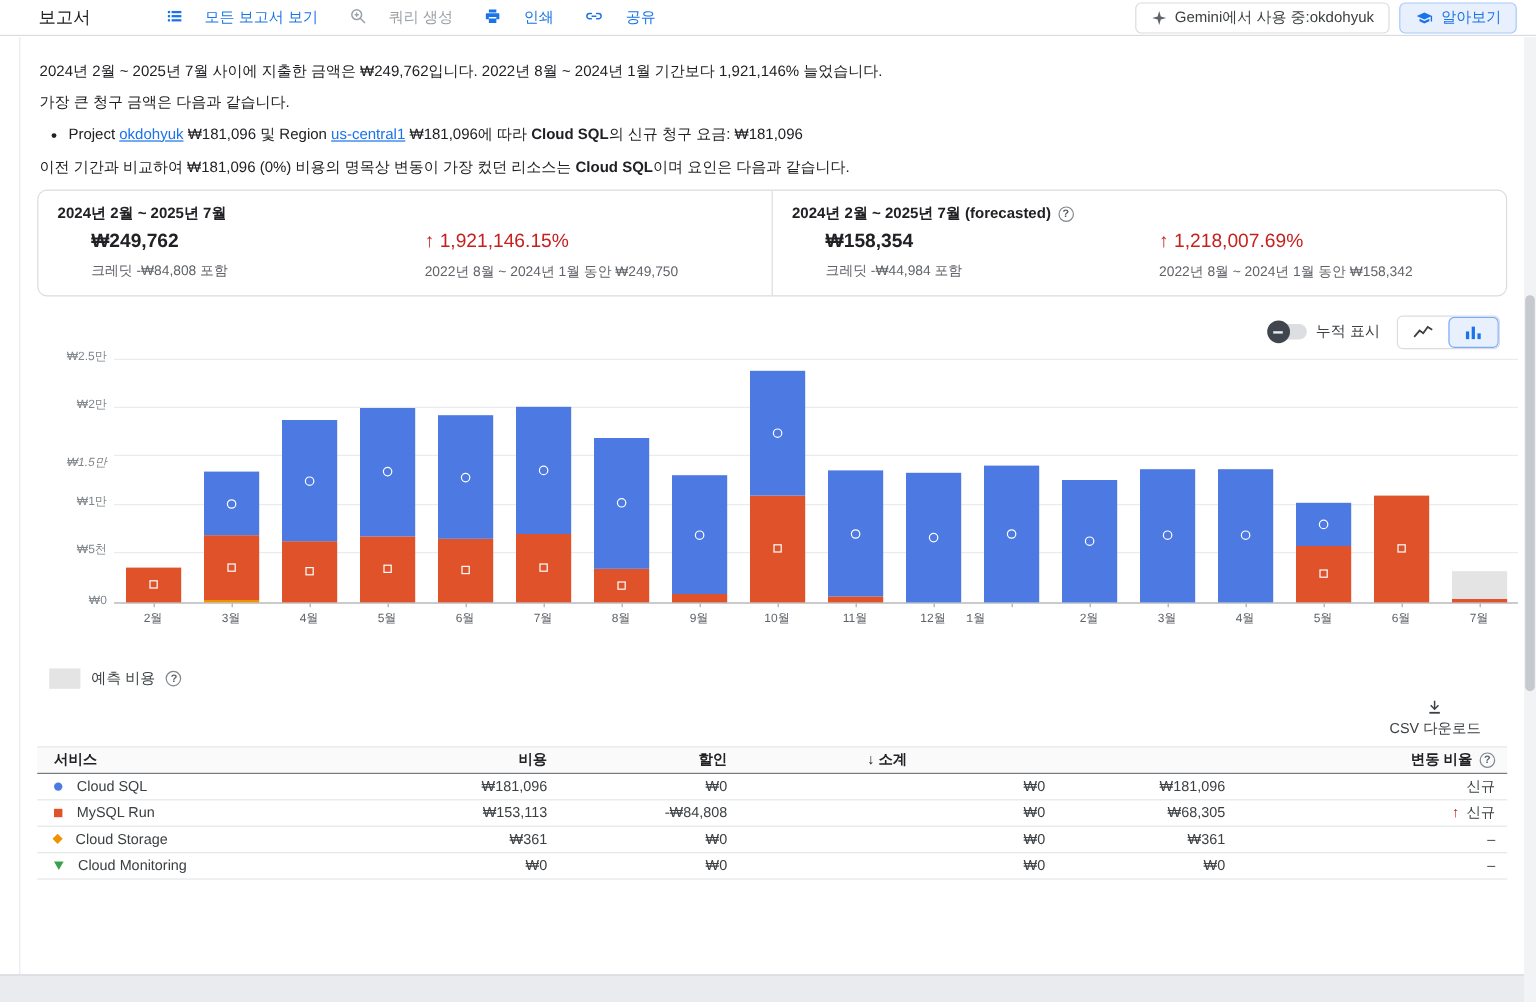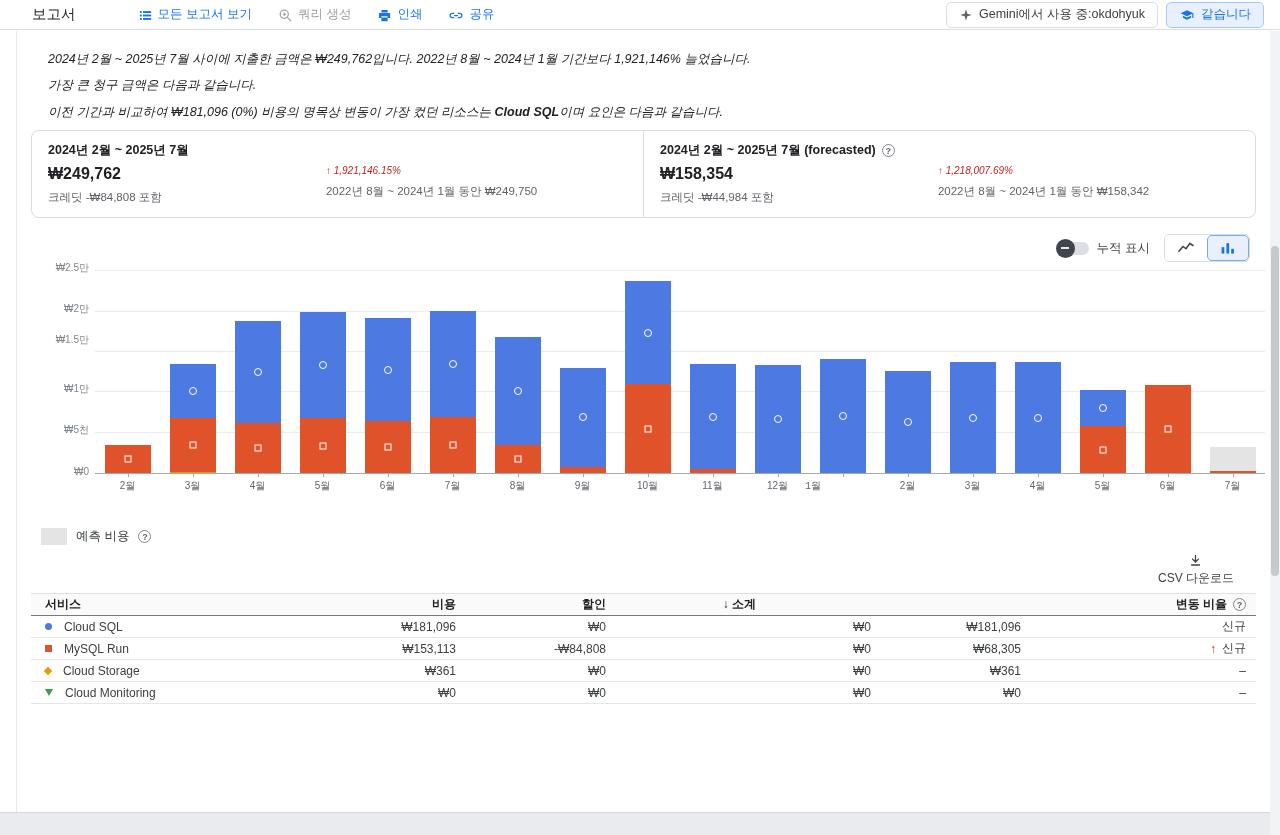--- a/index.html
+++ b/index.html
@@ -4,46 +4,46 @@
 <style>
   * { box-sizing: border-box; margin: 0; padding: 0; }
   html,body { width:1280px; height:835px; overflow:hidden; }
   body { font-family:"Liberation Sans", sans-serif; background:#fff; color:#202124; position:relative; font-size:12.5px; }
   a.lnk { color:#1a73e8; text-decoration:underline; cursor:pointer; }
 
   
   .toolbar { height:30px; display:flex; align-items:center; padding:0 16px 0 32px; border-bottom:1px solid #dadce0; }
   .tb-title { font-size:14.5px; font-weight:500; color:#202124; }
   .tb-items { display:flex; align-items:center; gap:26px; margin-left:62px; }
-  .tb-item { display:flex; align-items:flex-end; gap:5px; color:#1a73e8; font-size:12.5px; font-weight:500; cursor:pointer; }
+  .tb-item { display:flex; align-items:flex-start; gap:18px; color:#1a73e8; font-size:12.5px; font-weight:500; cursor:pointer; }
   .tb-item.disabled { color:#9aa0a6; cursor:default; }
   .tb-item svg { display:block; }
   .tb-right { margin-left:auto; display:flex; align-items:flex-end; gap:8px; }
   .btn-gemini { display:flex; align-items:center; gap:6px; height:26px; padding:0 12px; border:1px solid #dadce0; border-radius:5px; background:#fff; font-size:12.5px; color:#3c4043; cursor:pointer; }
   .btn-learn { display:flex; align-items:center; gap:6px; height:26px; padding:0 12px; border:1px solid #a8c7fa; border-radius:5px; background:#e8f0fe; font-size:12.5px; font-weight:500; color:#1a73e8; cursor:pointer; }
 
   
   .main { position:absolute; top:31px; left:16px; right:10px; bottom:23px; border-left:1px solid #e8eaed; padding:10px 14px 0 14px; background:#fff; overflow:hidden; }
 
   .summary { padding:2px 0 0 2px; line-height:1.55; color:#202124; }
-  .summary p { margin:7px 15px;font-style:italic; }
+  .summary p { margin:7px 0; }
   .summary ul { margin:2px 0 8px 24px; }
   .summary li { margin:4px 0; }
   .summary b { font-weight:700; }
 
   
   .cards { display:flex; border:1px solid #dadce0; border-radius:8px; margin-top:8px; }
   .card { flex:1; padding:11px 16px 12px 16px; }
   .card + .card { border-left:1px solid #dadce0; }
   .card-title { font-size:12.5px; font-weight:700; color:#202124; display:flex; align-items:center; gap:6px; }
   .card-row { display:flex; margin-top:6px; }
-  .card-col-l { width:48%; }
+  .card-col-l { width:48%;margin-left:28px; }
   .card-amount { font-size:16px; font-weight:700; }
   .card-credit { font-size:11.5px; color:#5f6368; margin-top:7px; }
-  .card-change { font-size:10px; color:#c5221f; font-weight:500;font-style:italic; }
+  .card-change { font-size:16px; color:#c5221f; font-weight:500; }
   .card-compare { font-size:11.5px; color:#5f6368; margin-top:8px; }
   .up { color:#c5221f; font-weight:700; }
 
   
   .chart-controls { display:flex; justify-content:flex-end; align-items:center; gap:14px; margin:16px 6px 10px 0; }
   .toggle-wrap { display:flex; align-items:center; gap:8px; font-size:12.5px; color:#3c4043; cursor:pointer; }
   .toggle { position:relative; width:30px; height:13px; background:#dcdee1; border-radius:7px; }
   .toggle-knob { position:absolute; left:-3px; top:-3px; width:19px; height:19px; background:#40464d; border-radius:50%; display:flex; align-items:center; justify-content:center; }
   .toggle-knob span { display:block; width:8px; height:2px; background:#e8eaed; }
   .seg { display:flex; border:1px solid #dadce0; border-radius:5px; overflow:hidden; }
@@ -137,30 +137,33 @@
     <button class="btn-gemini">
       <svg width="14" height="14" viewBox="0 0 24 24">
           <path fill="#5f6368" d="M12 2l2.3 7.7L22 12l-7.7 2.3L12 22l-2.3-7.7L2 12l7.7-2.3z"></path>
         </svg>
       <span>Gemini에서 사용 중:okdohyuk</span>
     </button>
     <button class="btn-learn">
       <svg width="16" height="14" viewBox="0 0 24 24">
           <path fill="#1a73e8" d="M12 4L1 9l11 5 9-4.09V17h2V9L12 4zM5 13.18v3.64L12 20l7-3.18v-3.64L12 16.36 5 13.18z"></path>
         </svg>
-      <span>같습니다</span>
+      <span>알아보기</span>
     </button>
   </div>
 </div>
 
 <div class="main">
 
   <div class="summary">
     <p>2024년 2월 ~ 2025년 7월 사이에 지출한 금액은 ₩249,762입니다. 2022년 8월 ~ 2024년 1월 기간보다 1,921,146% 늘었습니다.</p>
     <p>가장 큰 청구 금액은 다음과 같습니다.</p>
+    <ul>
+      <li>Project <a class="lnk">okdohyuk</a> ₩181,096 및 Region <a class="lnk">us-central1</a> ₩181,096에 따라 <b>Cloud SQL</b>의 신규 청구 요금: ₩181,096</li>
+    </ul>
     <p>이전 기간과 비교하여 ₩181,096 (0%) 비용의 명목상 변동이 가장 컸던 리소스는 <b>Cloud SQL</b>이며 요인은 다음과 같습니다.</p>
   </div>
 
   <div class="cards">
     <div class="card">
       <div class="card-title">
           <span>2024년 2월 ~ 2025년 7월</span>
         </div>
       <div class="card-row">
         <div class="card-col-l">
@@ -221,21 +224,21 @@
   <div class="chart">
     <div class="plot" id="plot">
         <div class="gridline" style="bottom: 40.4px;"></div>
         <div class="gridline" style="bottom: 80.8px;"></div>
         <div class="gridline" style="bottom: 121.2px;"></div>
         <div class="gridline" style="bottom: 161.6px;"></div>
         <div class="gridline" style="bottom: 202px;"></div>
         <div class="ylab" style="bottom: -4px;">₩0</div>
         <div class="ylab" style="bottom: 36.4px;">₩5천</div>
         <div class="ylab" style="bottom: 76.8px;">₩1만</div>
-        <div class="ylab" style="bottom: 126px;">₩1.5만</div>
+        <div class="ylab" style="bottom: 110px; font-style: italic;">₩1.5만</div>
         <div class="ylab" style="bottom: 157.6px;">₩2만</div>
         <div class="ylab" style="bottom: 198px;">₩2.5만</div>
         <div class="bar" style="left: 9.5px;">
           <div class="segm" style="height: 28.28px; background: rgb(224, 83, 42);">
             <div class="mkr-square"></div>
           </div>
         </div>
         <div class="bar" style="left: 74.5px;">
           <div class="segm" style="height: 1.212px; background: rgb(240, 147, 0);"></div>
           <div class="segm" style="height: 54.136px; background: rgb(224, 83, 42);">

